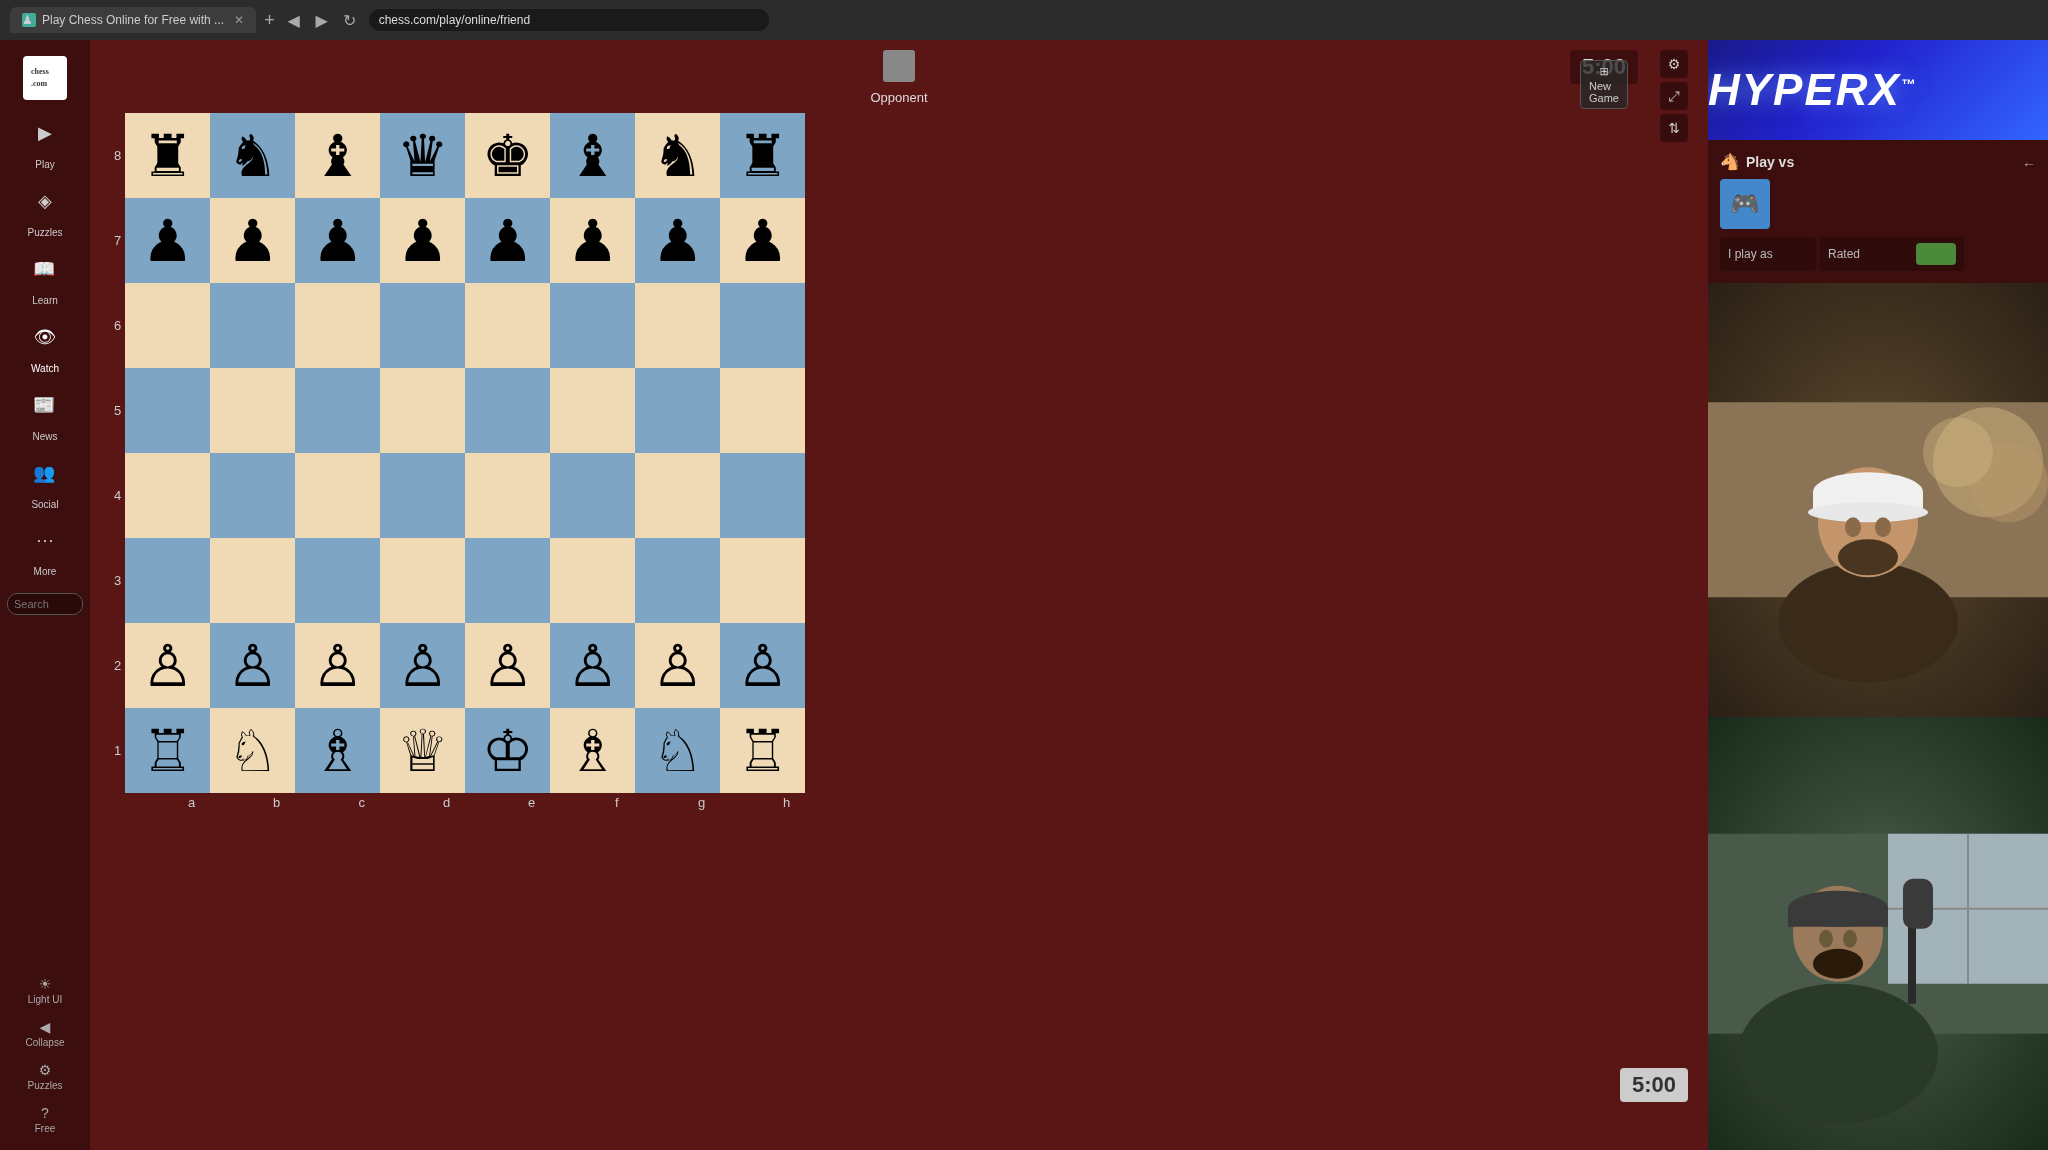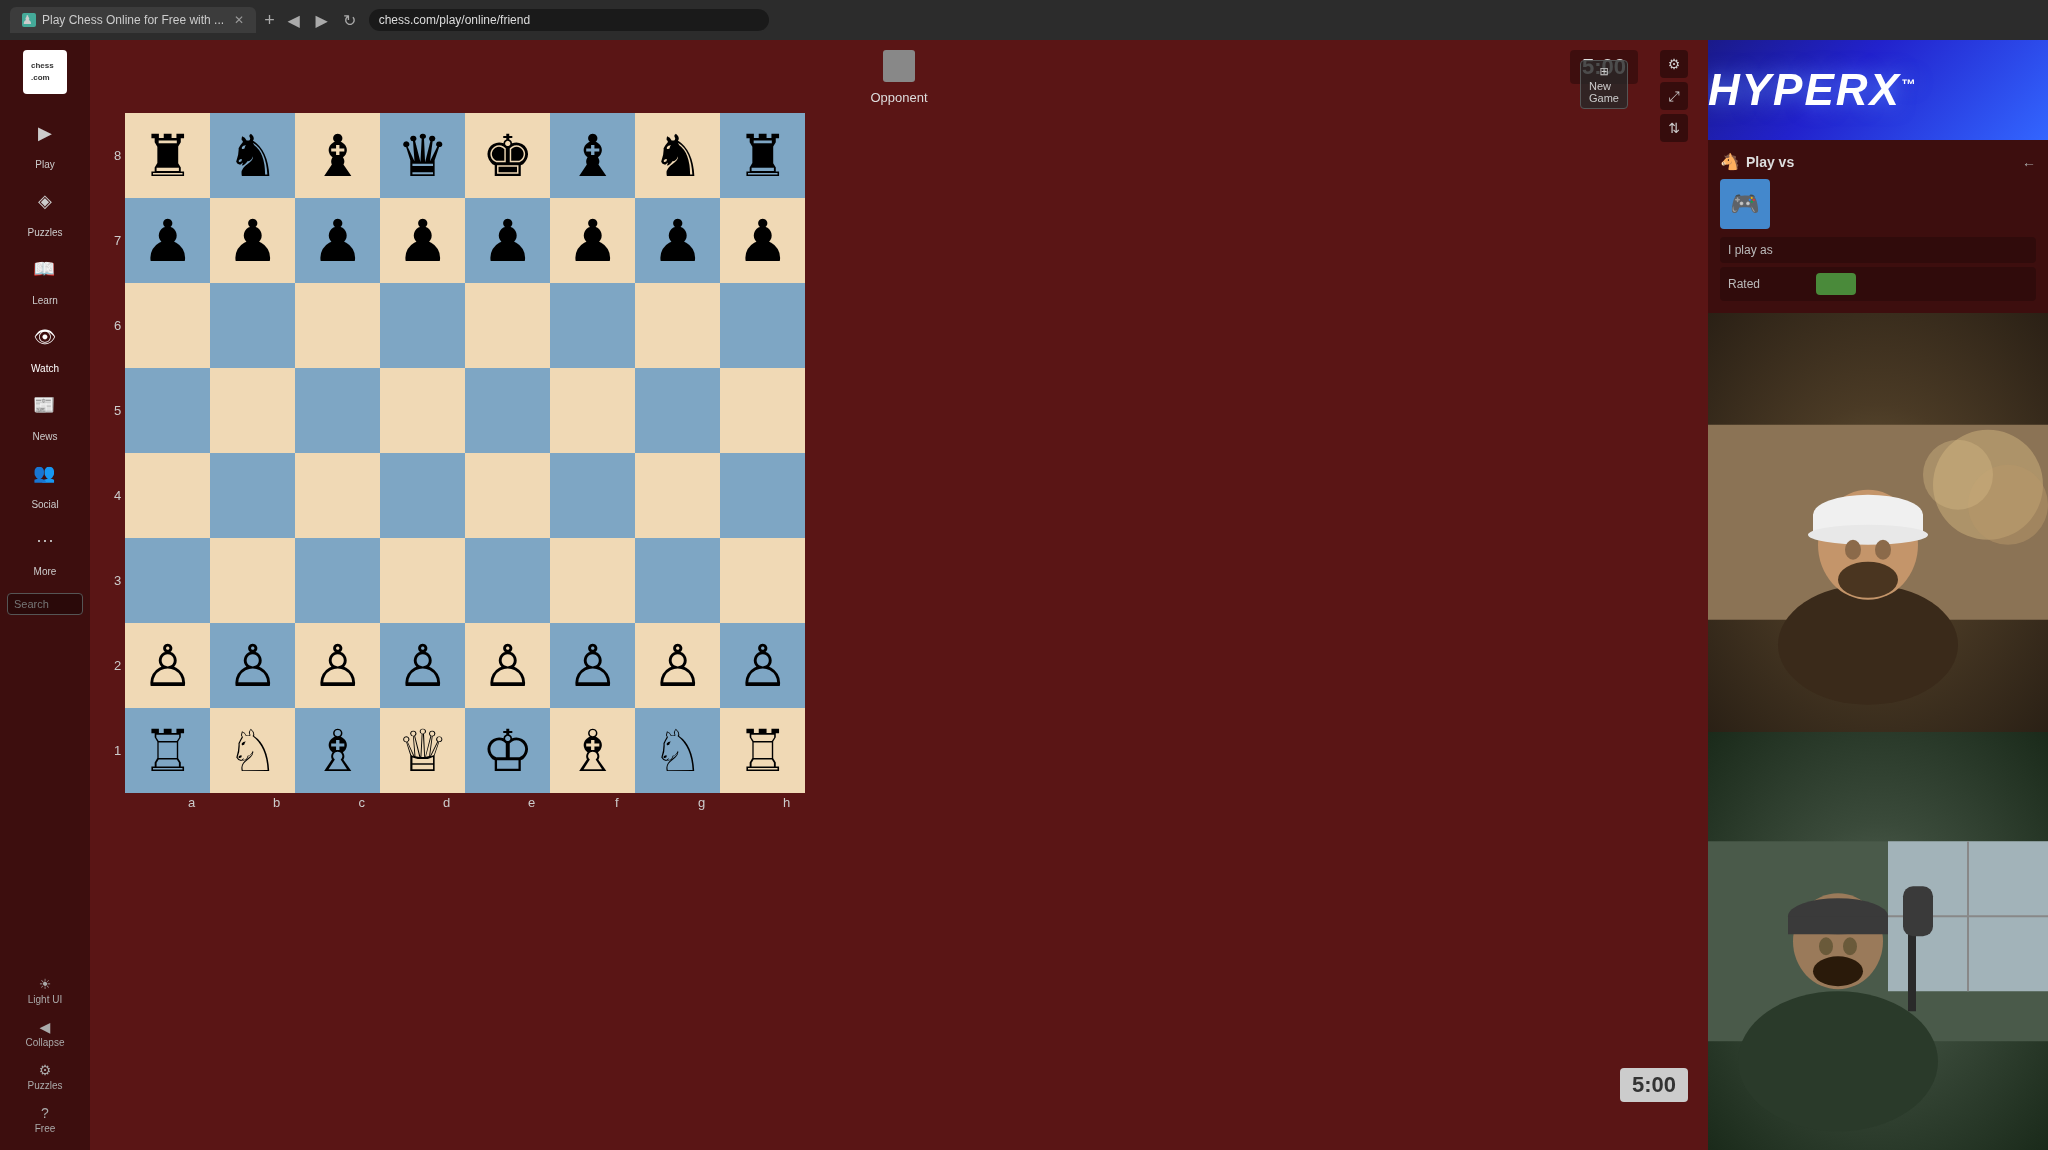--- a/index.html
+++ b/index.html
@@ -74,21 +74,22 @@
       padding: 10px 0;
       gap: 4px;
     }
     .logo {
       width: 50px;
       height: 50px;
       margin-bottom: 10px;
       display: flex;
       flex-direction: column;
       align-items: center;
-      justify-content: flex-start;
+      justify-content: flex-end;
+      font-family: Liberation Serif, serif;
     }
     .logo-img {
       width: 44px;
       height: 44px;
       background: #fff;
       border-radius: 4px;
       display: flex;
       align-items: center;
       justify-content: center;
       font-size: 10px;
@@ -105,21 +106,21 @@
       cursor: pointer;
       width: 80px;
       color: #ccc;
     }
     .nav-item .icon { font-size: 18px; }
     .nav-item .label { font-size: 10px; margin-top: 13px; }
     .nav-item.active { color: #fff; }
     .search-box {
       background: rgba(0,0,0,0.3);
       border: 1px solid #555;
-      border-radius: 4px;
+      border-radius: 10px;
       padding: 4px 6px;
       color: #aaa;
       font-size: 11px;
       width: 76px;
       margin-top: 4px;
     }
     .sidebar-bottom {
       margin-top: auto;
       display: flex;
       flex-direction: column;
@@ -313,21 +314,21 @@
       height: 50px;
       background: #4488cc;
       border-radius: 4px;
       display: flex;
       align-items: center;
       justify-content: center;
       font-size: 24px;
     }
     .side-options {
       display: flex;
-      flex-direction: column;
+      flex-direction: row;
       gap: 4px;
     }
     .option-row {
       display: flex;
       align-items: center;
       gap: 8px;
       color: #aaa;
       font-size: 12px;
       padding: 6px 8px;
       background: rgba(0,0,0,0.2);

